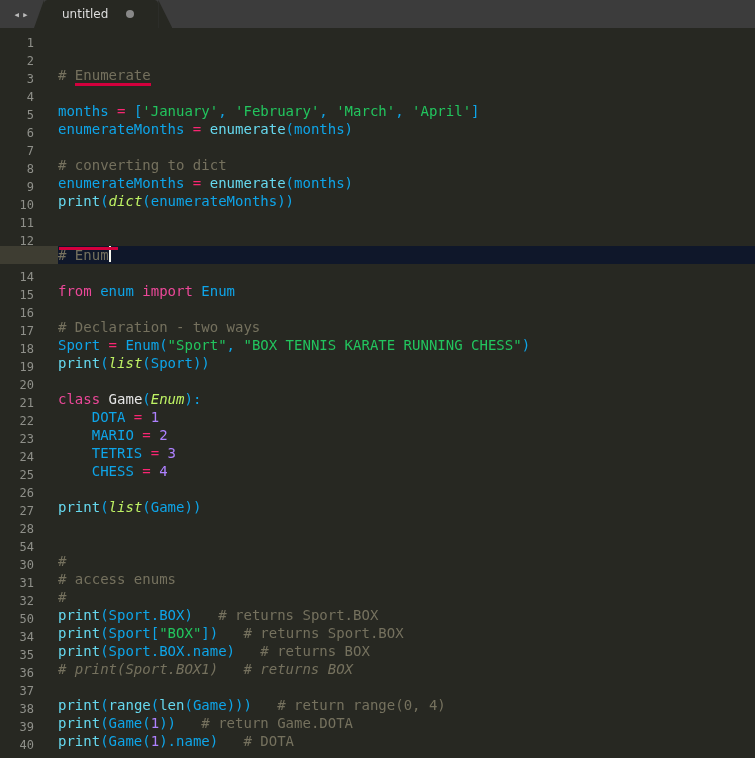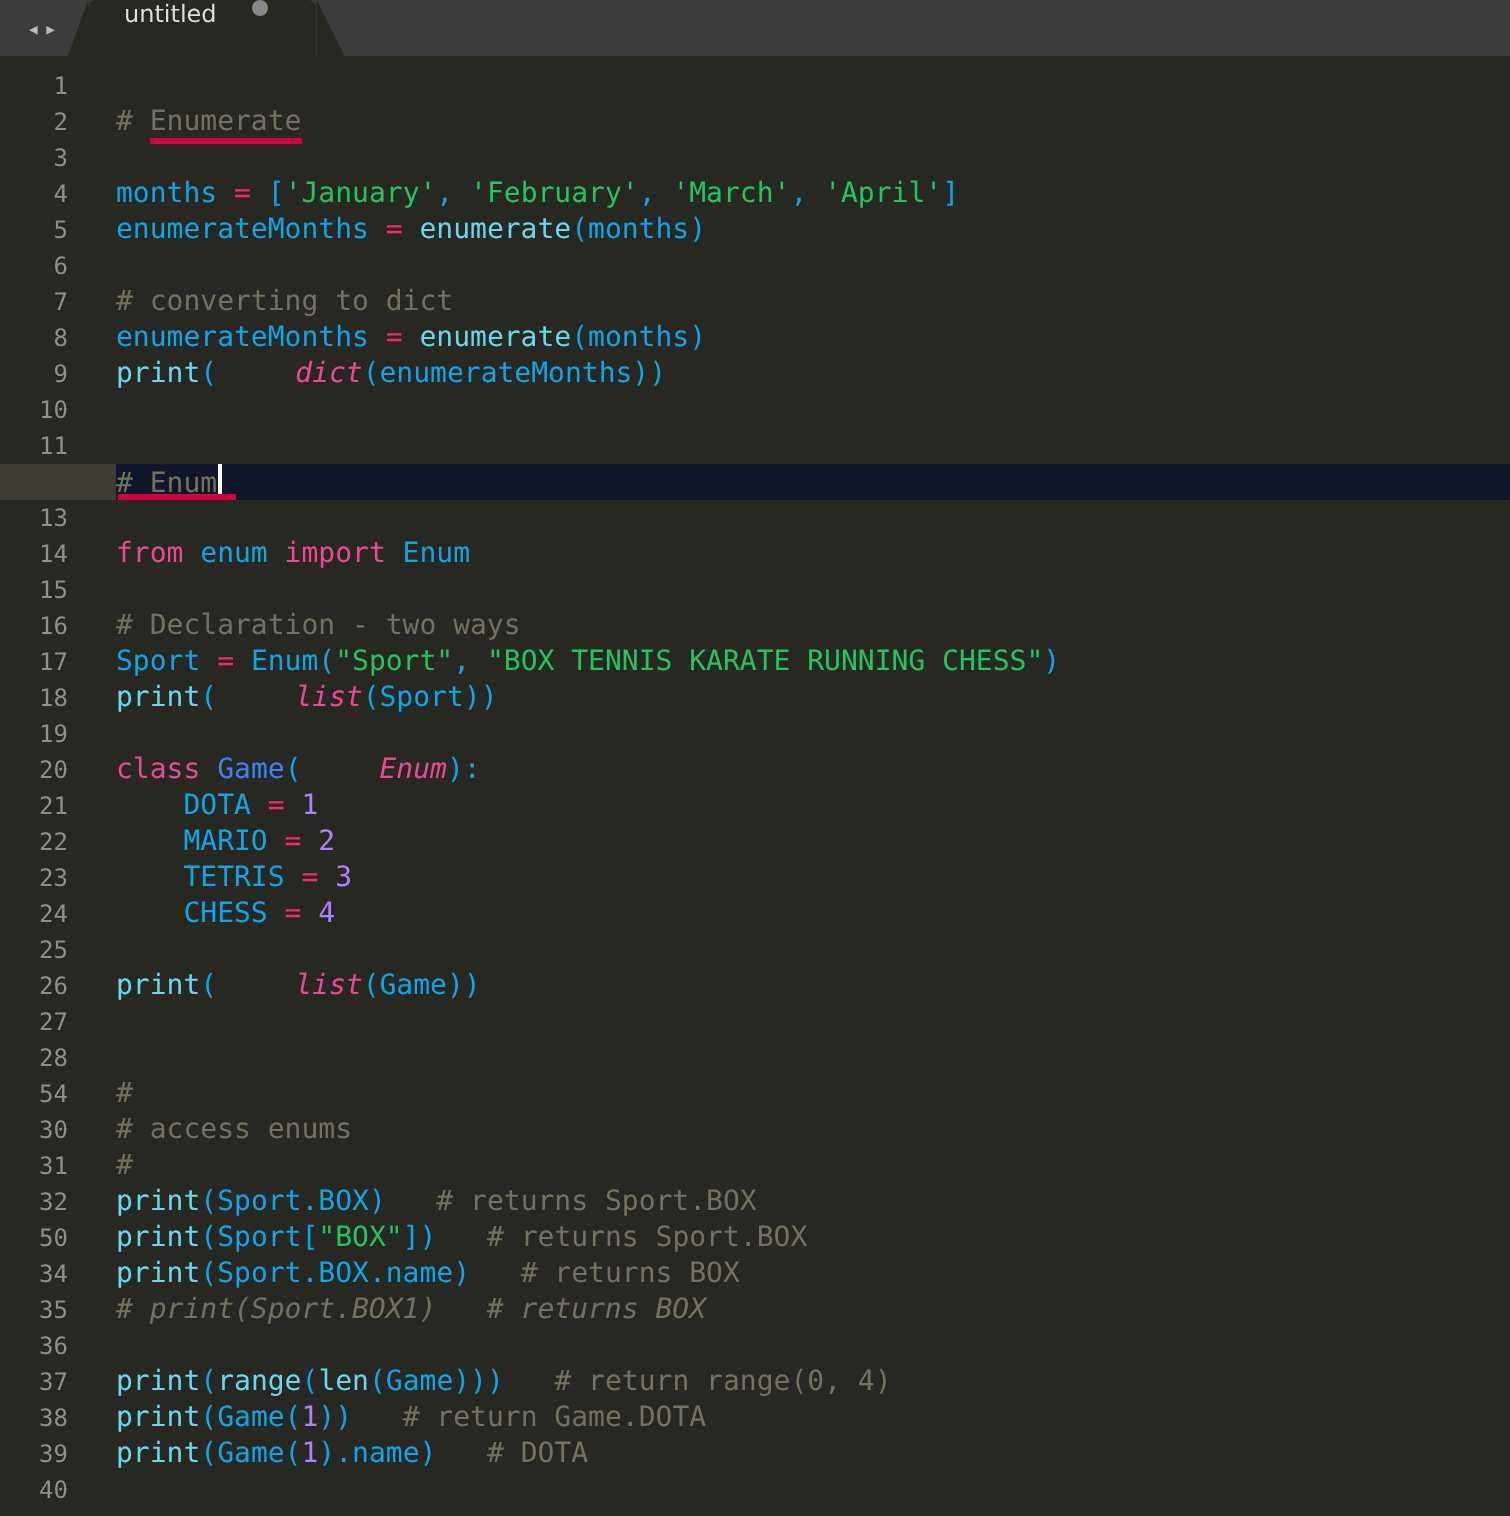--- a/index.html
+++ b/index.html
@@ -23,21 +23,21 @@
     width: 42px;
     display: flex;
     align-items: center;
     justify-content: center;
     gap: 2px;
     color: #bbb;
     font-size: 11px;
   }
   .tab {
     display: flex;
-    align-items: flex-start;
+    align-items: center;
     background: #272822;
     color: #ddd;
     padding: 0 24px 0 18px;
     font-family: "DejaVu Sans", "Segoe UI", sans-serif;
     font-size: 12px;
     position: relative;
     border-top-left-radius: 4px;
     border-top-right-radius: 4px;
     margin-left: 2px;
   }
@@ -79,21 +79,21 @@
     text-align: right;
     padding: 6px 8px 6px 0;
     user-select: none;
     line-height: 18px;
     width: 42px;
     font-size: 12px;
   }
   .gutter div { height: 18px; }
   .code {
     flex: 1;
-    padding: 6px 0 6px 16px;
+    padding: 20px 0 6px 16px;
     line-height: 18px;
     white-space: pre;
     position: relative;
   }
   .line { height: 18px; position: relative; }
   .line.current { background: #0f172a; }
   .line.current::before {
     content: "";
     position: absolute;
     left: -58px;
@@ -103,22 +103,22 @@
     background: #3e3d32;
   }
 
   
   .c  { color: #75715e; }           
   .c-i{ color: #75715e; font-style: italic; }
   .s  { color: #22c55e; }            
   .n  { color: #ae81ff; }            
   .k  { color: #ec4899; }            
   .f  { color: #66d9ef; }            
-  .f-i{ color: #ec4899; font-style: italic; margin-left: 39px; }
-  .d  { color: #3b82f6; }            
+  .f-i{ color: #bef264; font-style: italic; }
+  .d  { color: #e5e5e5; }            
   .p  { color: #0ea5e9; }            
   .o  { color: #f92672; }            
 
   .underline-red {
     border-bottom: 3px solid #d3003d;
     padding-bottom: 0px;
   }
   .underline2 {
     position: absolute;
     height: 3px;

